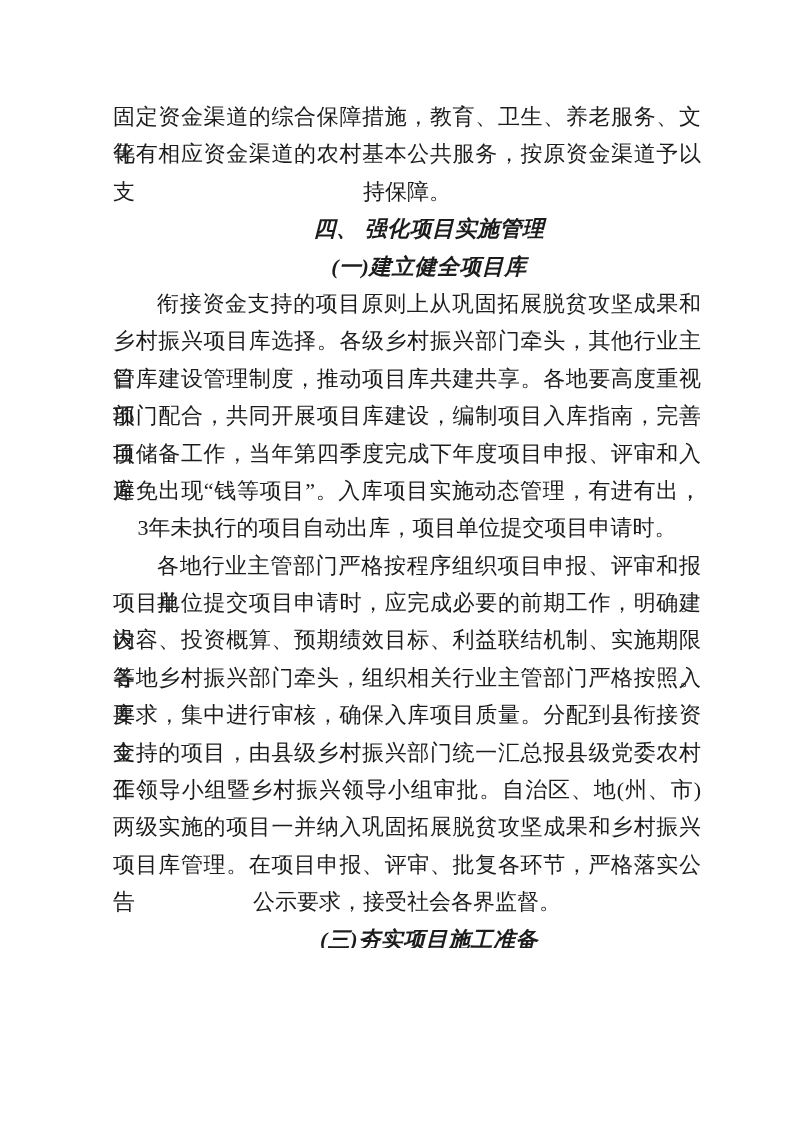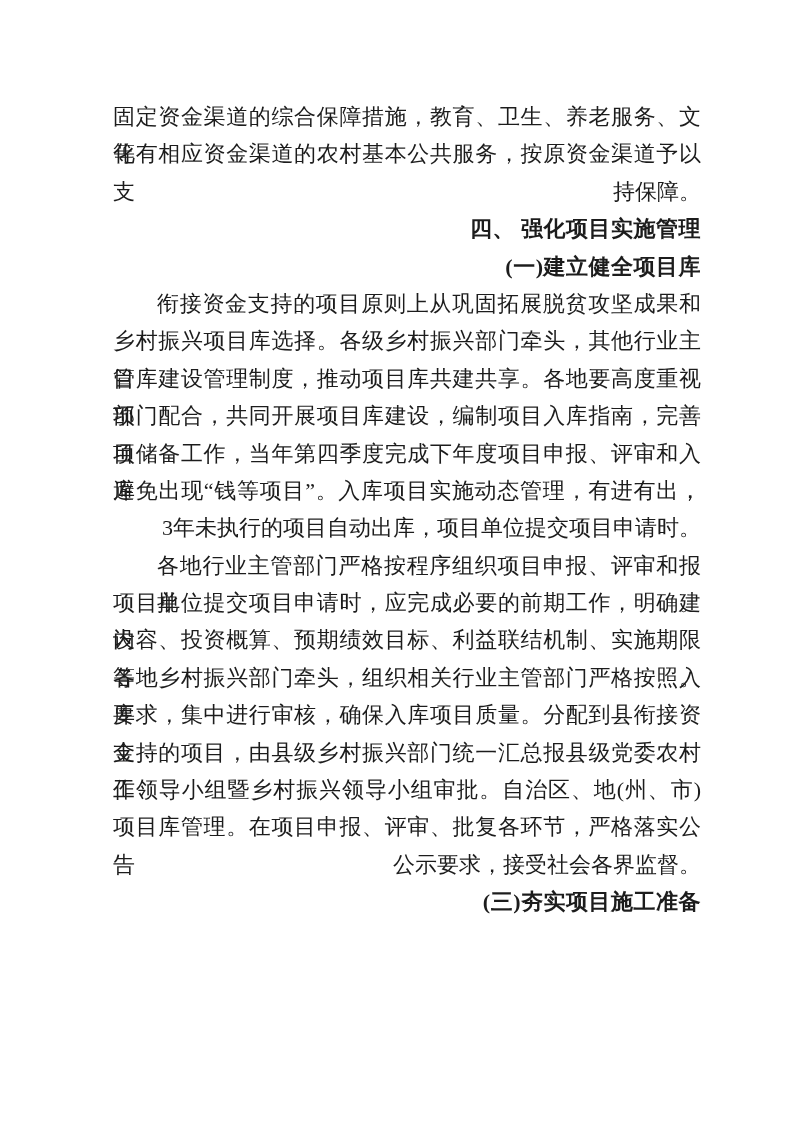--- a/index.html
+++ b/index.html
@@ -19,36 +19,37 @@
   .text-block {
     position: absolute;
     left: 113px;
     top: 98px;
     width: 588px;
   }
   .line {
     font-size: 22px;
     line-height: 37.4px;
     height: 37.4px;
-    text-align: right;
+    text-align: center;
     overflow: visible;
     white-space: normal;
   }
   .line.j {
     text-align: justify;
     text-align-last: justify;
     text-justify: inter-character;
   }
   .line.ind {
     padding-left: 44px;
   }
   .line.heading {
     font-weight: 700;
     padding-left: 44px;
     letter-spacing: 0.5px;
+    font-style: italic;
   }
   .page-number {
     position: absolute;
     top: 1016px;
     right: 120px;
     font-size: 21px;
     line-height: 24px;
     color: #1d4ed8;
     font-family: "Liberation Serif", "DejaVu Serif", serif;
   }
@@ -70,18 +71,19 @@
       <div class="line body j">目储备工作，当年第四季度完成下年度项目申报、评审和入库，</div>
       <div class="line body j">避免出现“钱等项目”。入库项目实施动态管理，有进有出，</div>
       <div class="line body">3年未执行的项目自动出库，项目单位提交项目申请时。</div>
       <div class="line body j ind">各地行业主管部门严格按程序组织项目申报、评审和报批。</div>
       <div class="line body j">项目单位提交项目申请时，应完成必要的前期工作，明确建设</div>
       <div class="line body j">内容、投资概算、预期绩效目标、利益联结机制、实施期限等。</div>
       <div class="line body j">各地乡村振兴部门牵头，组织相关行业主管部门严格按照入库</div>
       <div class="line body j">要求，集中进行审核，确保入库项目质量。分配到县衔接资金</div>
       <div class="line body j">支持的项目，由县级乡村振兴部门统一汇总报县级党委农村工</div>
       <div class="line body j">作领导小组暨乡村振兴领导小组审批。自治区、地(州、市)</div>
+      <div class="line body j">两级实施的项目一并纳入巩固拓展脱贫攻坚成果和乡村振兴</div>
       <div class="line body j">项目库管理。在项目申报、评审、批复各环节，严格落实公告</div>
       <div class="line body">公示要求，接受社会各界监督。</div>
       <div class="line heading">(三)夯实项目施工准备</div>
     </div>
   <div class="page-number">77</div>
 </div>
 
 </body></html>

